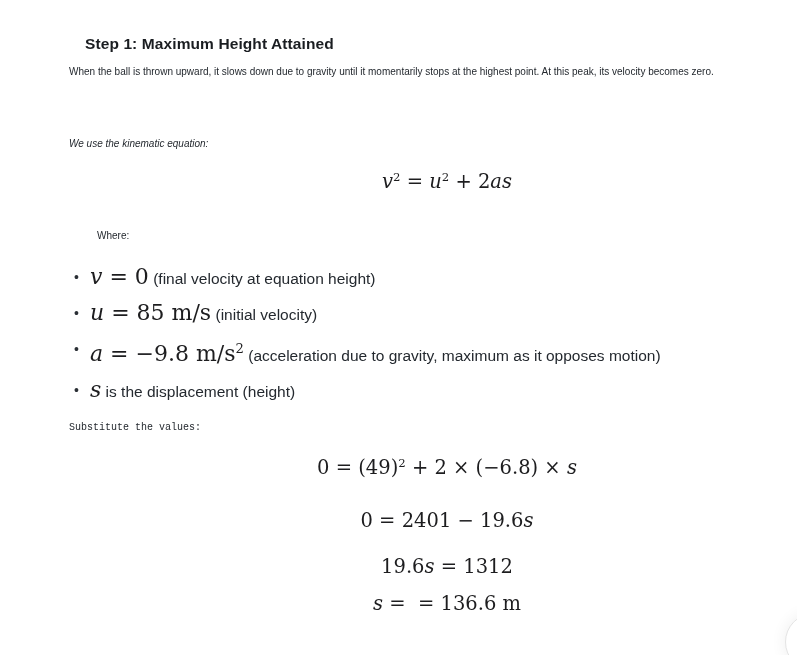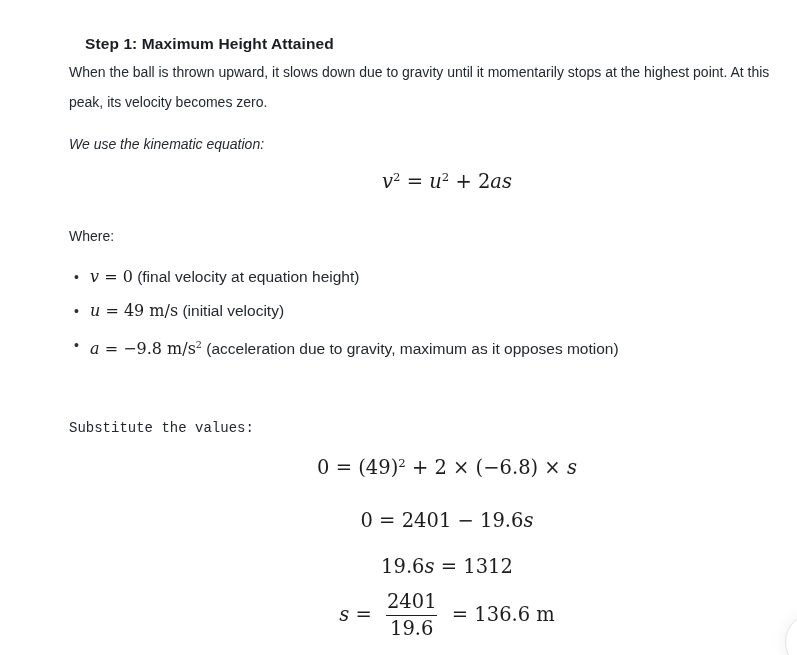--- a/index.html
+++ b/index.html
@@ -23,26 +23,26 @@
   .heading {
     top: 19px;
     margin: 16px;
     font-size: 15.5px;
     font-weight: 700;
     color: #1a1d21;
     letter-spacing: .1px;
   }
   .para {
     margin: 0;
-    font-size: 14px;
+    font-size: 10px;
     line-height: 30px;
   }
   #intro   { top: 57px;  width: 706px; }
   #eq-lead { top: 129px; font-style: italic; }
-  #where   { top: 221px; }
+  #where   { top: 221px; margin-left: 28px; }
   #sub-lead{ top: 413px; font-family: Liberation Mono, monospace; }
 
   
   .math-display {
     position: absolute;
     left: 69px;
     width: 756px;
     text-align: center;
     font-family: "DejaVu Serif", serif;
     color: var(--math);
@@ -84,21 +84,21 @@
   }
   .bullets li::before {
     content: "•";
     position: absolute;
     left: 5px; top: 0;
     font-size: 14px;
     color: #2a2f35;
   }
   .li-math {
     font-family: "DejaVu Serif", serif;
-    font-size: 16px;
+    font-size: 22px;
     color: var(--math);
   }
 
   
   .fab {
     position: absolute;
     left: 785px; top: 613px;
     width: 58px; height: 58px;
     border-radius: 50%;
     background: #fff;
@@ -114,27 +114,25 @@
 <p id="intro" class="abs para">When the ball is thrown upward, it slows down due to gravity until it momentarily stops at the highest point. At this peak, its velocity becomes zero.</p>
 
 <p id="eq-lead" class="abs para">We use the kinematic equation:</p>
 
 <div id="math-kinematic" class="math-display"><span class="mi">v</span><span class="msup">2</span><span class="mr"> = </span><span class="mi">u</span><span class="msup">2</span><span class="mr"> + 2</span><span class="mi">as</span></div>
 
 <p id="where" class="abs para">Where:</p>
 
 <ul class="bullets">
   <li><span class="li-math"><span class="mi">v</span><span class="mr"> = 0</span></span> <span>(final velocity at equation height)</span></li>
-  <li><span class="li-math"><span class="mi">u</span><span class="mr"> = 49 m/s</span></span> <span>(initial velocity)</span></li>
+  <li><span class="li-math"><span class="mi">u</span><span class="mr"> = 85 m/s</span></span> <span>(initial velocity)</span></li>
   <li><span class="li-math"><span class="mi">a</span><span class="mr"> = −9.8 m/s</span><span class="msup">2</span></span> <span>(acceleration due to gravity, maximum as it opposes motion)</span></li>
+  <li><span class="li-math"><span class="mi">s</span></span> <span>is the displacement (height)</span></li>
 </ul>
 
 <p id="sub-lead" class="abs para">Substitute the values:</p>
 
 <div id="math-substituted" class="math-display"><span class="mr">0 = (49)</span><span class="msup">2</span><span class="mr"> + 2 × (−6.8) × </span><span class="mi">s</span></div>
 <div id="math-simplified" class="math-display"><span class="mr">0 = 2401 − 19.6</span><span class="mi">s</span></div>
 <div id="math-rearranged" class="math-display"><span class="mr">19.6</span><span class="mi">s</span><span class="mr"> = 1312</span></div>
-<div id="math-result" class="math-display"><span class="mi">s</span><span class="mr"> = </span><span class="mfrac">
-      <span class="num">2401</span>
-      <span class="den">19.6</span>
-    </span><span class="mr"> = 136.6 m</span></div>
+<div id="math-result" class="math-display"><span class="mi">s</span><span class="mr"> = </span><span class="mr"> = 136.6 m</span></div>
 
 <div class="fab"></div>
 
 </body></html>

